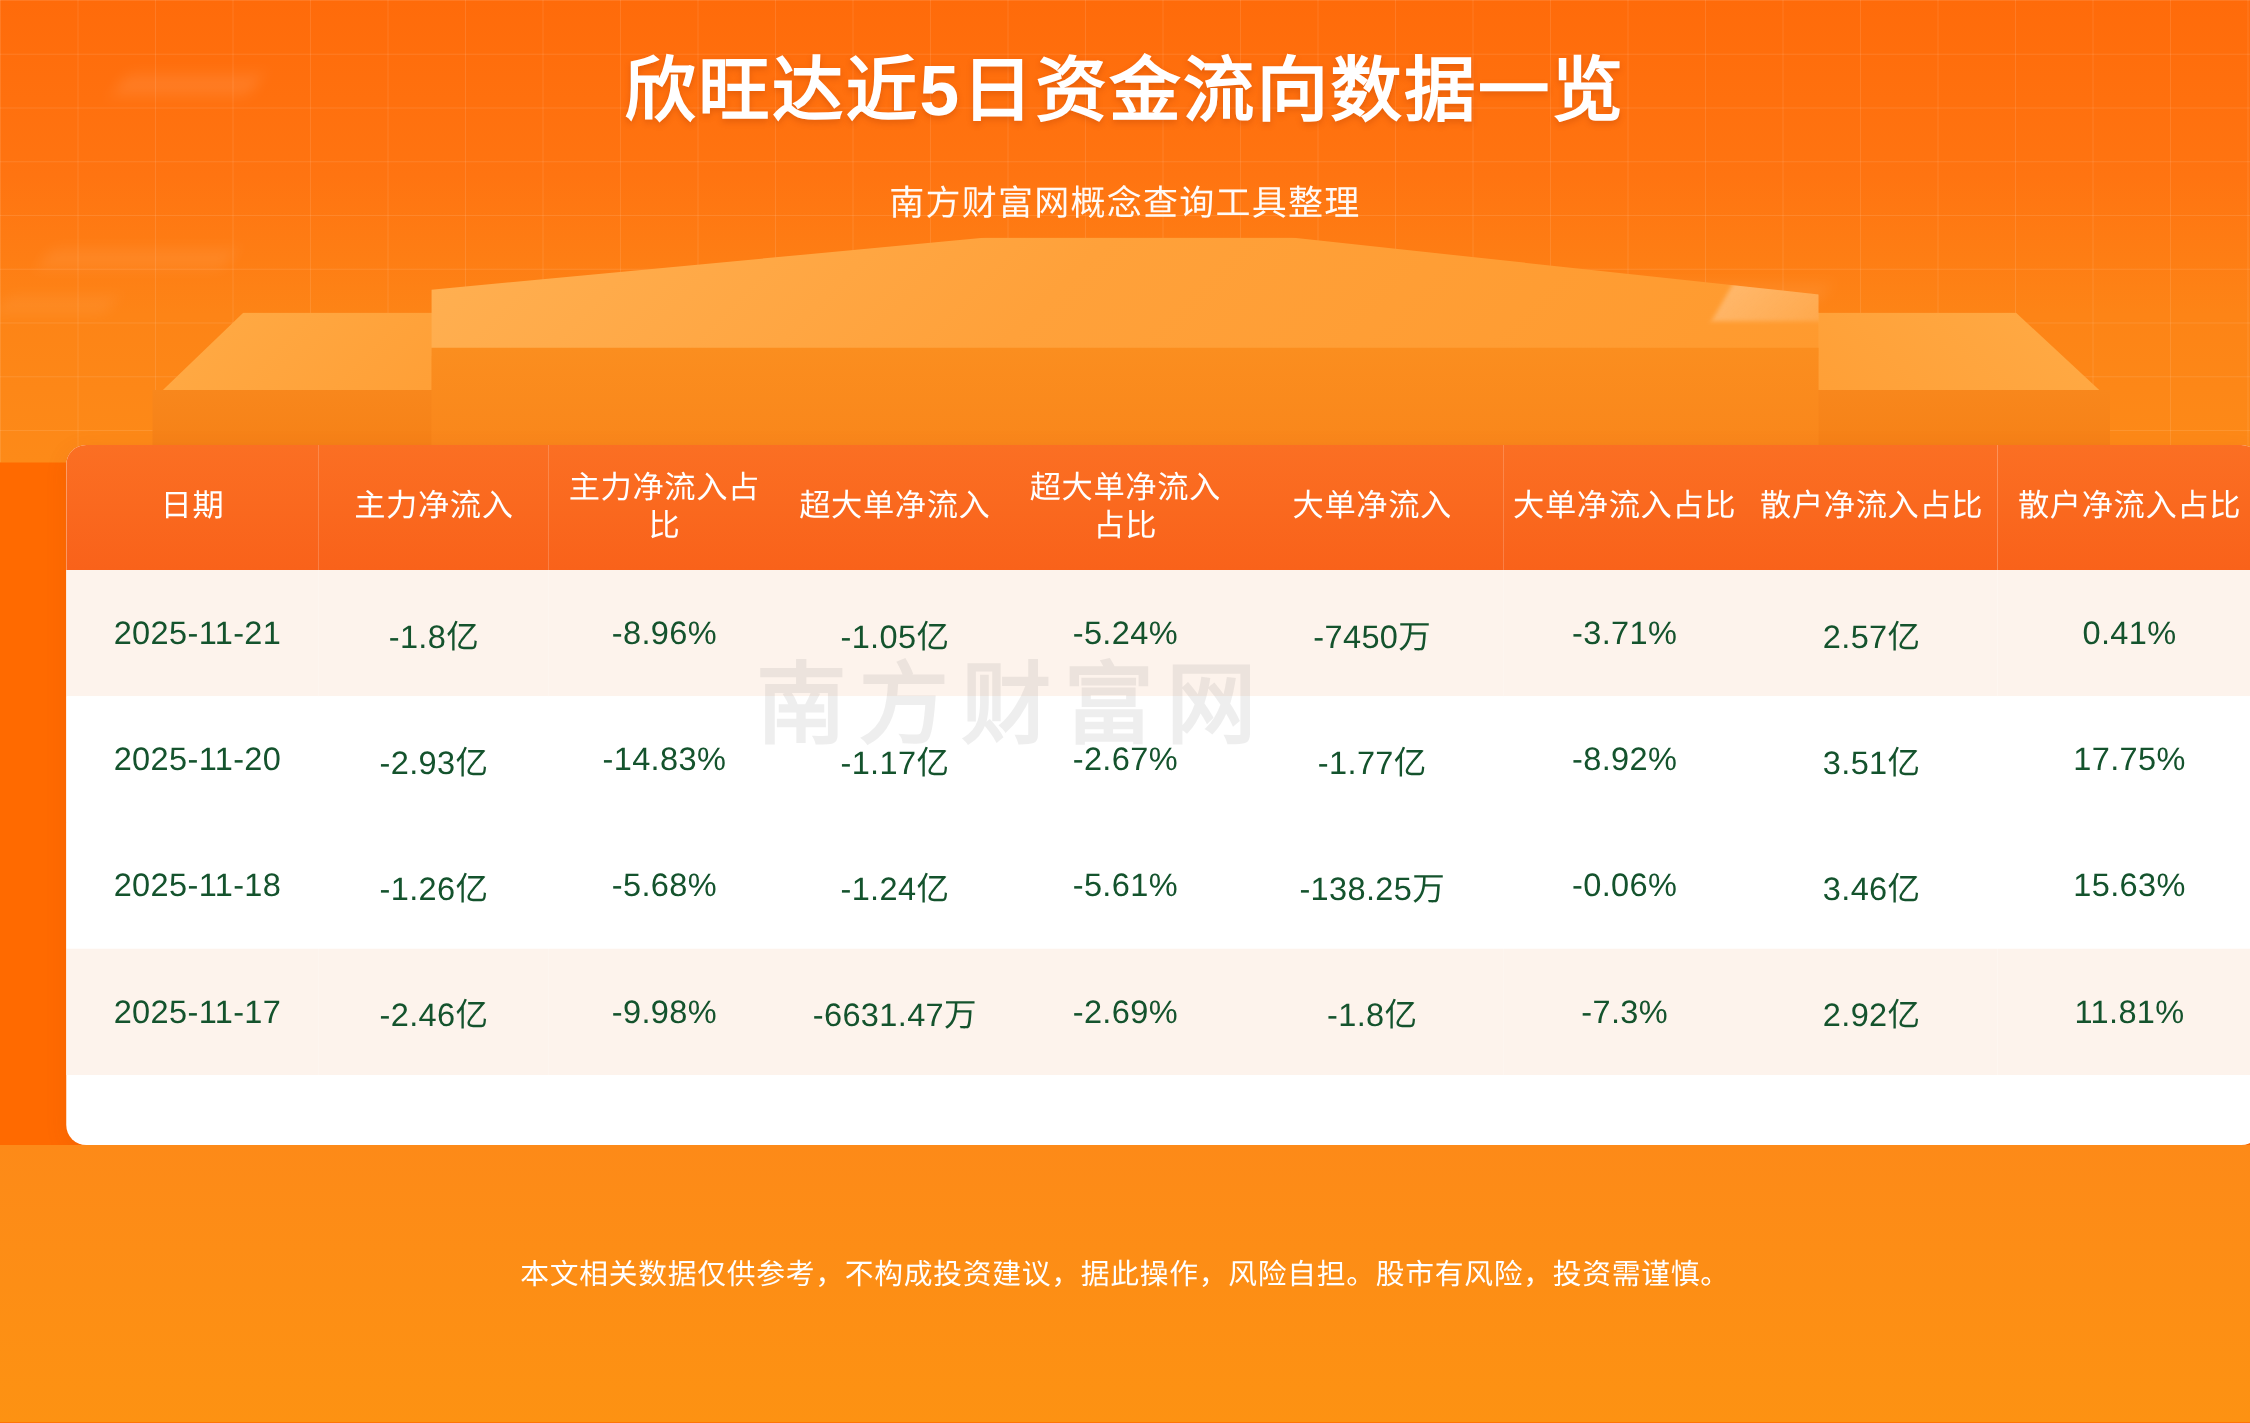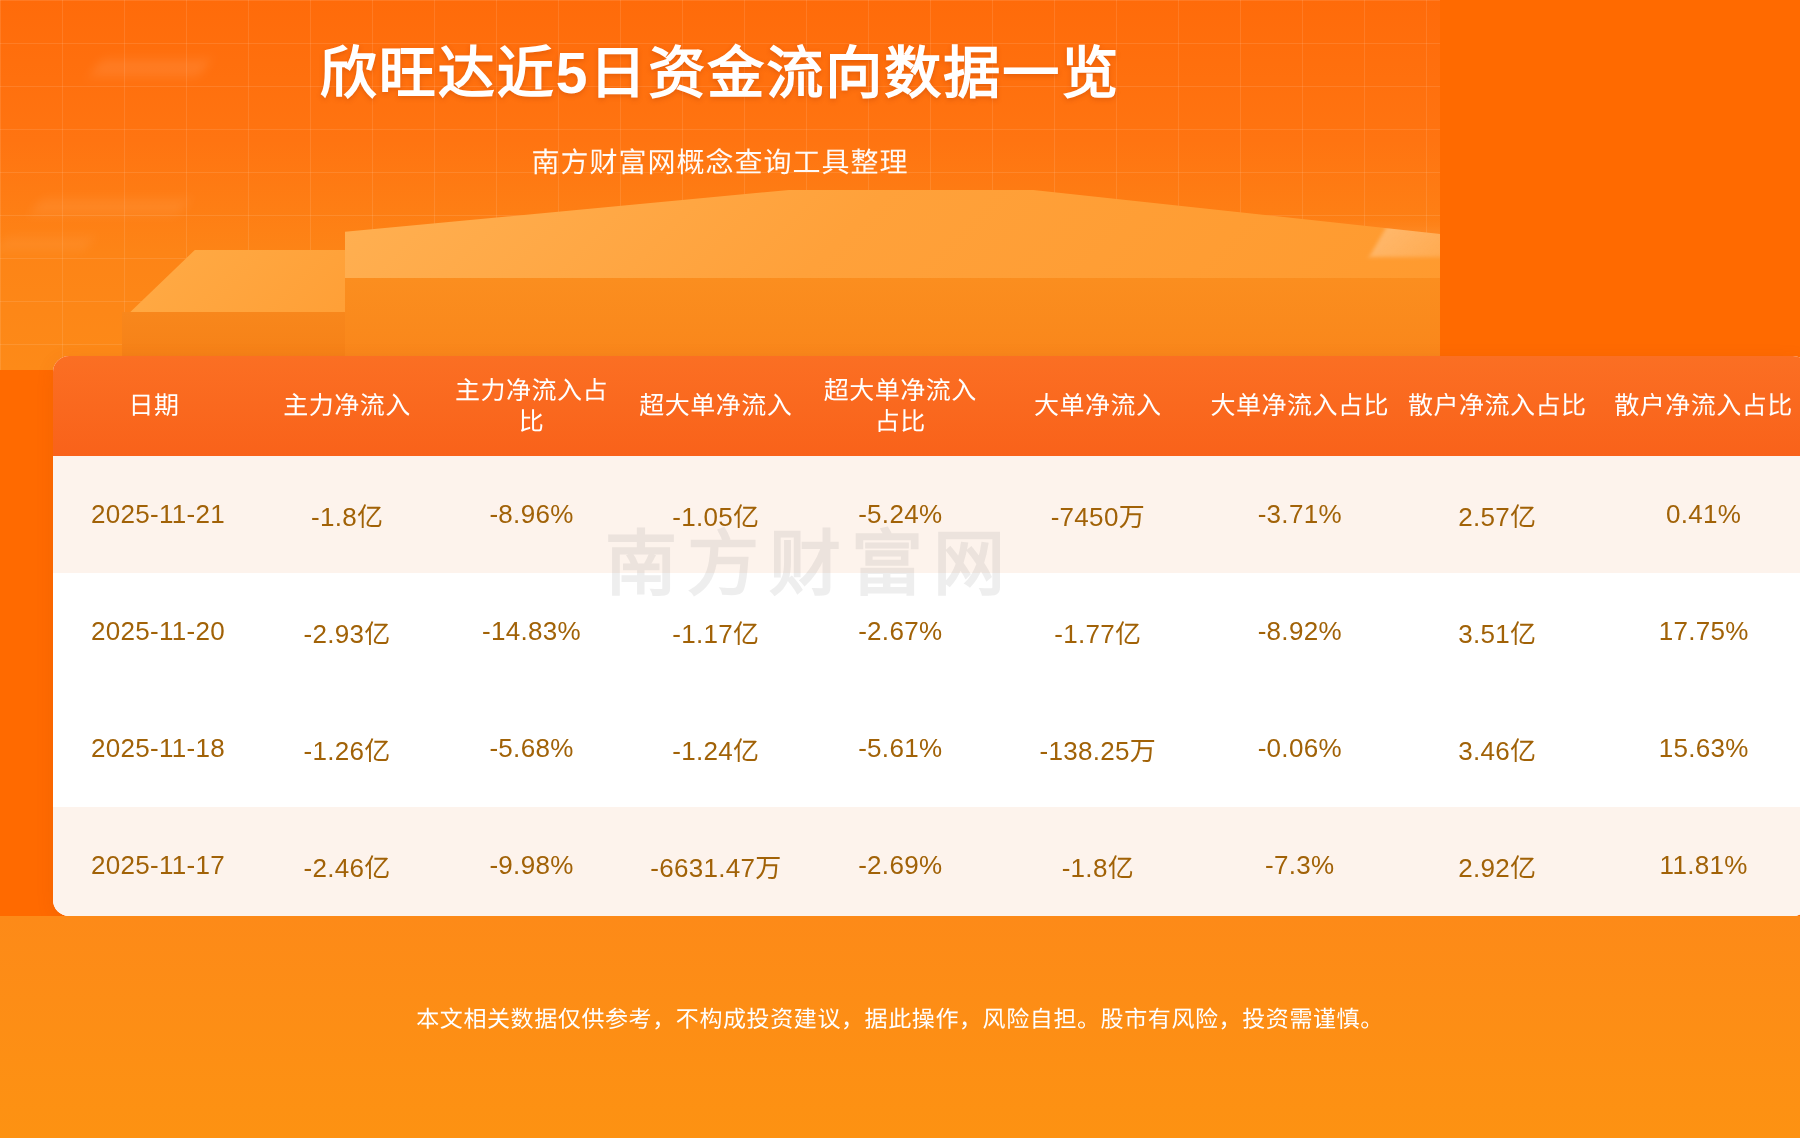--- a/index.html
+++ b/index.html
@@ -13,21 +13,21 @@
   body {
     font-family: "Liberation Sans", "DejaVu Sans", sans-serif;
     background: #ff6a00;
     position: relative;
   }
 
   
   .hero {
     position: absolute;
     left: 0; top: 0;
-    width: 1440px;
+    width: 1800px;
     height: 370px;
     background:
       linear-gradient(180deg, #ff6b0a 0%, #ff7411 38%, #fd8416 68%, #fd8a18 100%);
     overflow: hidden;
   }
   .hero-grid {
     position: absolute;
     inset: 0;
     background-image:
       linear-gradient(to right, rgba(255,255,255,0.10) 1px, transparent 1px),
@@ -160,23 +160,23 @@
     padding: 14px 6px;
     height: 100px;
     vertical-align: middle;
     text-align: center;
     line-height: 1.25;
     letter-spacing: .5px;
   }
 
   tbody td {
     font-size: 26px;
-    color: #a16207;
-    text-align: center;
-    height: 117px;
+    color: #14532d;
+    text-align: center;
+    height: 101px;
     vertical-align: middle;
     letter-spacing: .3px;
   }
   tbody tr.odd  { background: #fdf3ec; }
   tbody tr.even { background: #ffffff; }
   tbody td.date { padding-left: 8px; }
 
   
   .watermark {
     position: absolute;

